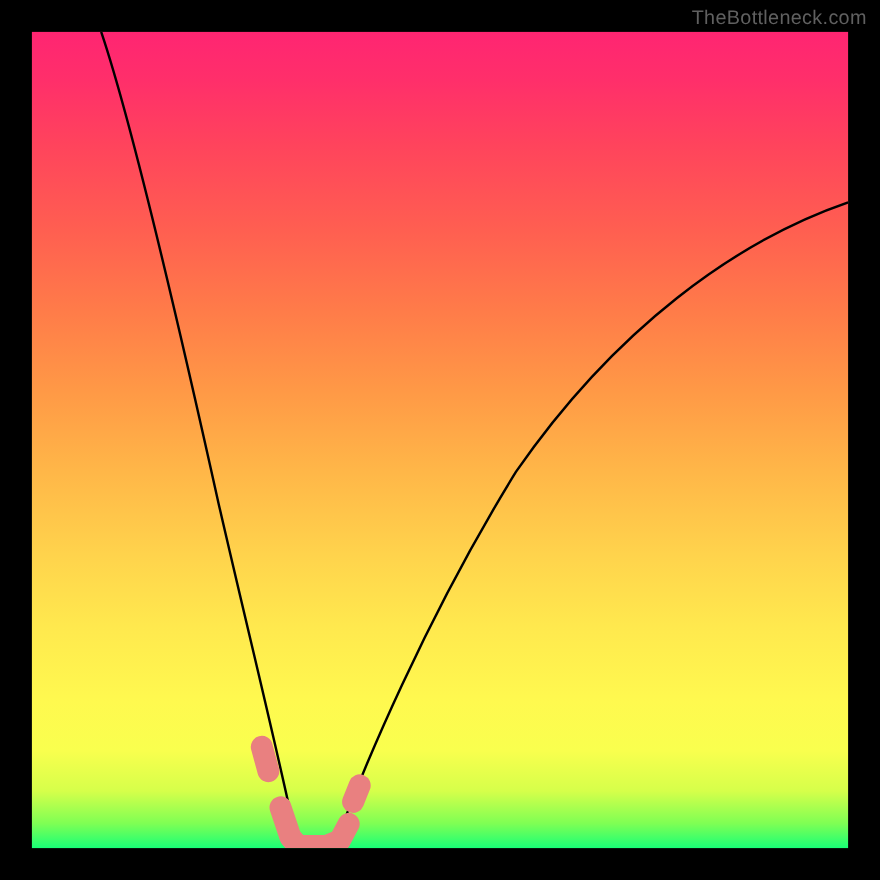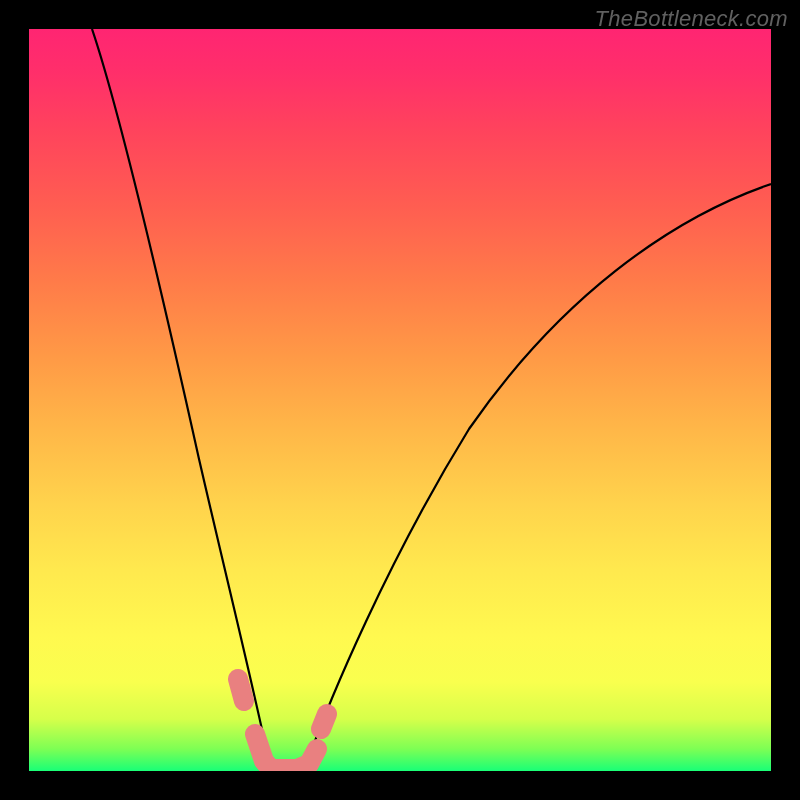--- a/index.html
+++ b/index.html
@@ -9,25 +9,24 @@
     background: #000;
     position: relative;
     font-family: Arial, sans-serif;
     overflow: hidden;
   }
   .watermark {
     position: absolute;
     top: 6px;
     right: 12px;
     color: #606060;
-    font-size: 22px;
+    font-size: 18px;
     font-weight: 500;
     letter-spacing: 0.3px;
     z-index: 10;
-    font-style: italic;
   }
   .plot-area {
     position: absolute;
     left: 29px;
     top: 29px;
     width: 742px;
     height: 742px;
     background: linear-gradient(to top,
       #19ff77 0%,
       #7eff54 3%,

